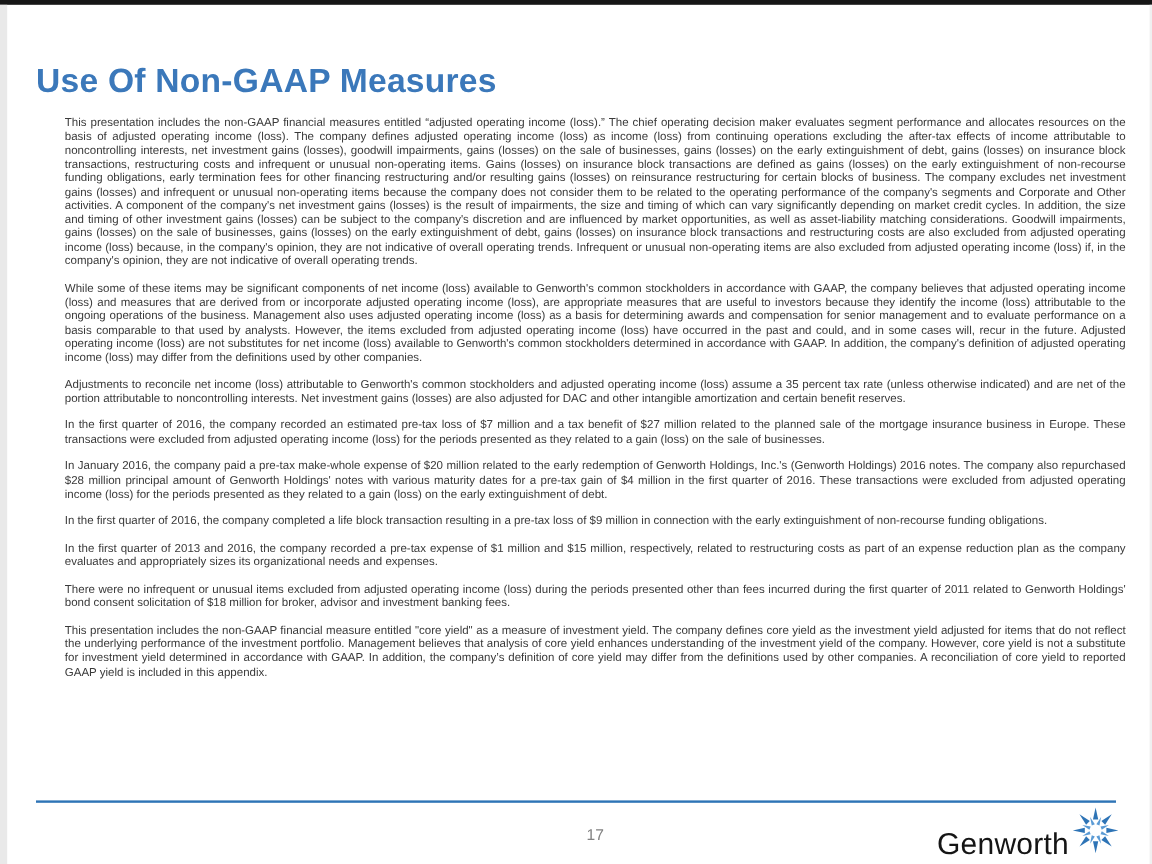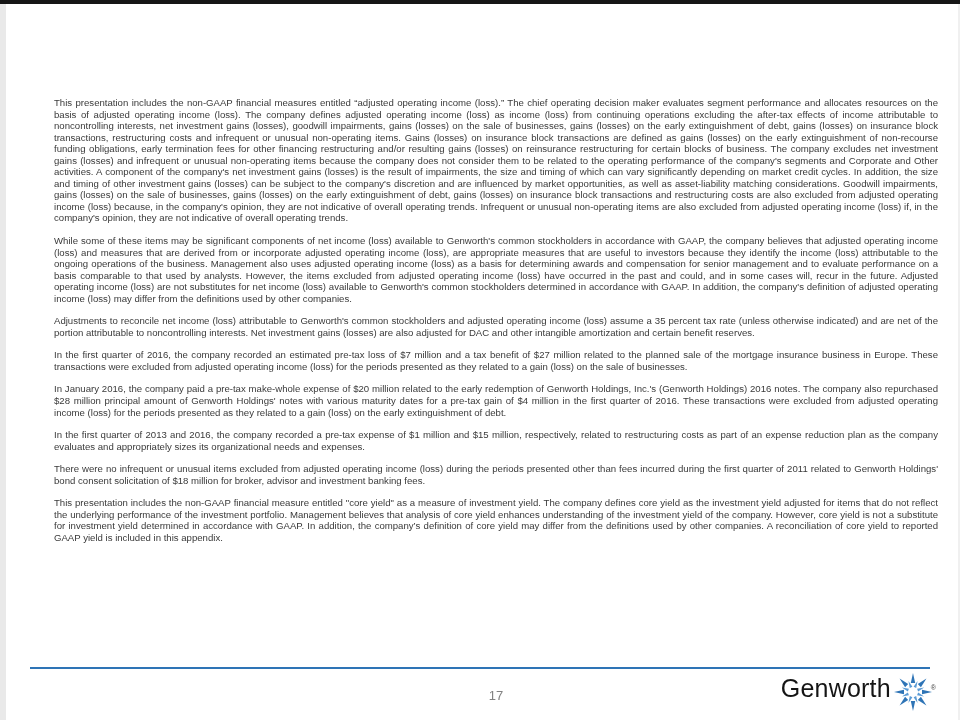--- a/index.html
+++ b/index.html
@@ -11,40 +11,42 @@
   .edge-right{position:absolute;right:0;top:4px;width:2px;height:716px;background:#f0f0f0;}
   .title{position:absolute;left:30px;top:52px;margin:0;font-size:28px;font-weight:bold;
          color:#3b78ba;letter-spacing:0.2px;}
   .body-text{position:absolute;left:54px;top:97px;width:884px;color:#3a3a3a;
              font-size:9.6px;line-height:11.55px;text-align:justify;}
   .body-text p{margin:0 0 11px 0;}
   .footer-line{position:absolute;left:30px;top:667px;width:900px;height:2px;background:#2e74b6;}
   .footer-left{position:absolute;left:30px;top:688px;font-size:13px;color:#828282;}
   .page-number{position:absolute;left:16px;top:688px;width:960px;text-align:center;
                font-size:13px;color:#828282;}
-  .logo{position:absolute;right:22px;top:674px;display:flex;align-items:flex-start;}
+  .logo{position:absolute;right:22px;top:674px;display:flex;align-items:flex-end;}
   .logo-text{font-size:25px;color:#151515;letter-spacing:0.2px;}
   .logo-mark{margin-left:2px;position:relative;top:-2px;}
   .logo-reg{font-size:7px;color:#454545;position:relative;top:10px;left:-2px;}
 </style>
 </head>
 <body>
 
 <div class="slide">
   <div class="edge-top"></div>
   <div class="edge-left"></div>
   <div class="edge-right"></div>
 
+  <h1 class="title">Use Of Non-GAAP Measures</h1>
 
   <div class="body-text">
     <p>This presentation includes the non-GAAP financial measures entitled “adjusted operating income (loss).” The chief operating decision maker evaluates segment performance and allocates resources on the basis of adjusted operating income (loss). The company defines adjusted operating income (loss) as income (loss) from continuing operations excluding the after-tax effects of income attributable to noncontrolling interests, net investment gains (losses), goodwill impairments, gains (losses) on the sale of businesses, gains (losses) on the early extinguishment of debt, gains (losses) on insurance block transactions, restructuring costs and infrequent or unusual non-operating items. Gains (losses) on insurance block transactions are defined as gains (losses) on the early extinguishment of non-recourse funding obligations, early termination fees for other financing restructuring and/or resulting gains (losses) on reinsurance restructuring for certain blocks of business. The company excludes net investment gains (losses) and infrequent or unusual non-operating items because the company does not consider them to be related to the operating performance of the company's segments and Corporate and Other activities. A component of the company's net investment gains (losses) is the result of impairments, the size and timing of which can vary significantly depending on market credit cycles. In addition, the size and timing of other investment gains (losses) can be subject to the company's discretion and are influenced by market opportunities, as well as asset-liability matching considerations. Goodwill impairments, gains (losses) on the sale of businesses, gains (losses) on the early extinguishment of debt, gains (losses) on insurance block transactions and restructuring costs are also excluded from adjusted operating income (loss) because, in the company's opinion, they are not indicative of overall operating trends. Infrequent or unusual non-operating items are also excluded from adjusted operating income (loss) if, in the company's opinion, they are not indicative of overall operating trends.</p>
     <p>While some of these items may be significant components of net income (loss) available to Genworth's common stockholders in accordance with GAAP, the company believes that adjusted operating income (loss) and measures that are derived from or incorporate adjusted operating income (loss), are appropriate measures that are useful to investors because they identify the income (loss) attributable to the ongoing operations of the business. Management also uses adjusted operating income (loss) as a basis for determining awards and compensation for senior management and to evaluate performance on a basis comparable to that used by analysts. However, the items excluded from adjusted operating income (loss) have occurred in the past and could, and in some cases will, recur in the future. Adjusted operating income (loss) are not substitutes for net income (loss) available to Genworth's common stockholders determined in accordance with GAAP. In addition, the company's definition of adjusted operating income (loss) may differ from the definitions used by other companies.</p>
     <p>Adjustments to reconcile net income (loss) attributable to Genworth's common stockholders and adjusted operating income (loss) assume a 35 percent tax rate (unless otherwise indicated) and are net of the portion attributable to noncontrolling interests. Net investment gains (losses) are also adjusted for DAC and other intangible amortization and certain benefit reserves.</p>
     <p>In the first quarter of 2016, the company recorded an estimated pre-tax loss of $7 million and a tax benefit of $27 million related to the planned sale of the mortgage insurance business in Europe. These transactions were excluded from adjusted operating income (loss) for the periods presented as they related to a gain (loss) on the sale of businesses.</p>
     <p>In January 2016, the company paid a pre-tax make-whole expense of $20 million related to the early redemption of Genworth Holdings, Inc.'s (Genworth Holdings) 2016 notes. The company also repurchased $28 million principal amount of Genworth Holdings' notes with various maturity dates for a pre-tax gain of $4 million in the first quarter of 2016. These transactions were excluded from adjusted operating income (loss) for the periods presented as they related to a gain (loss) on the early extinguishment of debt.</p>
+    <p>In the first quarter of 2016, the company completed a life block transaction resulting in a pre-tax loss of $9 million in connection with the early extinguishment of non-recourse funding obligations.</p>
     <p>In the first quarter of 2013 and 2016, the company recorded a pre-tax expense of $1 million and $15 million, respectively, related to restructuring costs as part of an expense reduction plan as the company evaluates and appropriately sizes its organizational needs and expenses.</p>
     <p>There were no infrequent or unusual items excluded from adjusted operating income (loss) during the periods presented other than fees incurred during the first quarter of 2011 related to Genworth Holdings' bond consent solicitation of $18 million for broker, advisor and investment banking fees.</p>
     <p>This presentation includes the non-GAAP financial measure entitled "core yield" as a measure of investment yield. The company defines core yield as the investment yield adjusted for items that do not reflect the underlying performance of the investment portfolio. Management believes that analysis of core yield enhances understanding of the investment yield of the company. However, core yield is not a substitute for investment yield determined in accordance with GAAP. In addition, the company’s definition of core yield may differ from the definitions used by other companies. A reconciliation of core yield to reported GAAP yield is included in this appendix.</p>
   </div>
 
   <div class="footer-line"></div>
 
 
   <div class="page-number">17</div>
 

